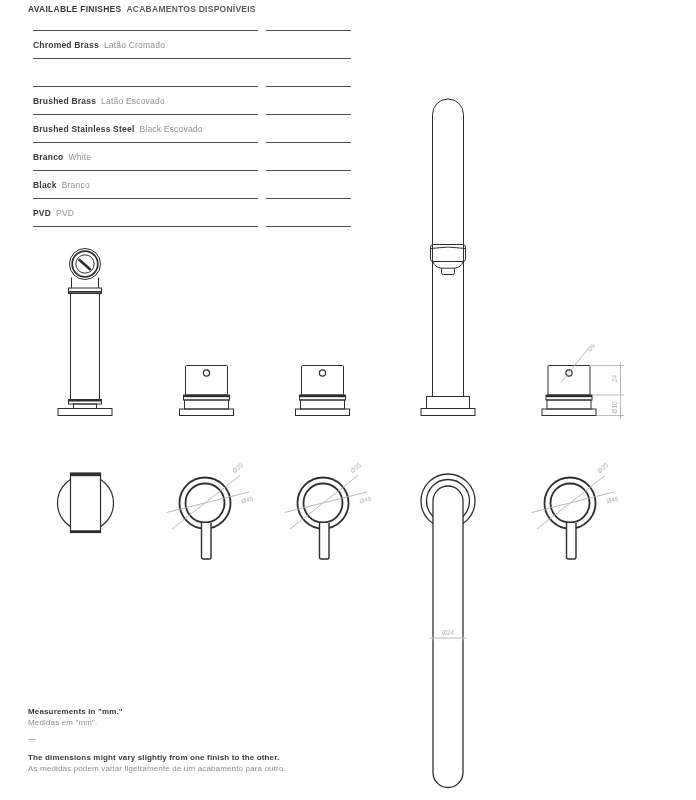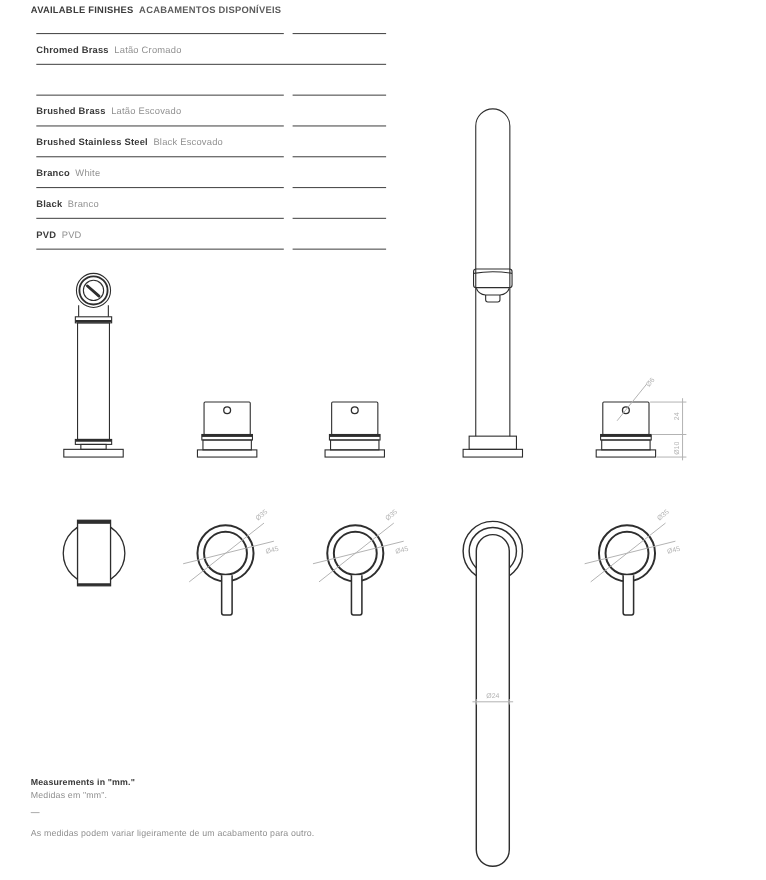--- a/index.html
+++ b/index.html
@@ -217,16 +217,17 @@
       </g>
       <text class="dimtext" transform="translate(599.5,473.5) rotate(-40)">Ø35</text>
       <text class="dimtext" transform="translate(607,503.5) rotate(-14)">Ø45</text>
     </g>
   </svg>
 
   <div class="footer">
     <div class="f-bold">Measurements in "mm."</div>
     <div class="f-gray">Medidas em "mm".</div>
     <div class="f-dash">—</div>
+    <div class="f-bold">The dimensions might vary slightly from one finish to the other.</div>
     <div class="f-gray">As medidas podem variar ligeiramente de um acabamento para outro.</div>
   </div>
 
 </div>
 
 </body></html>

